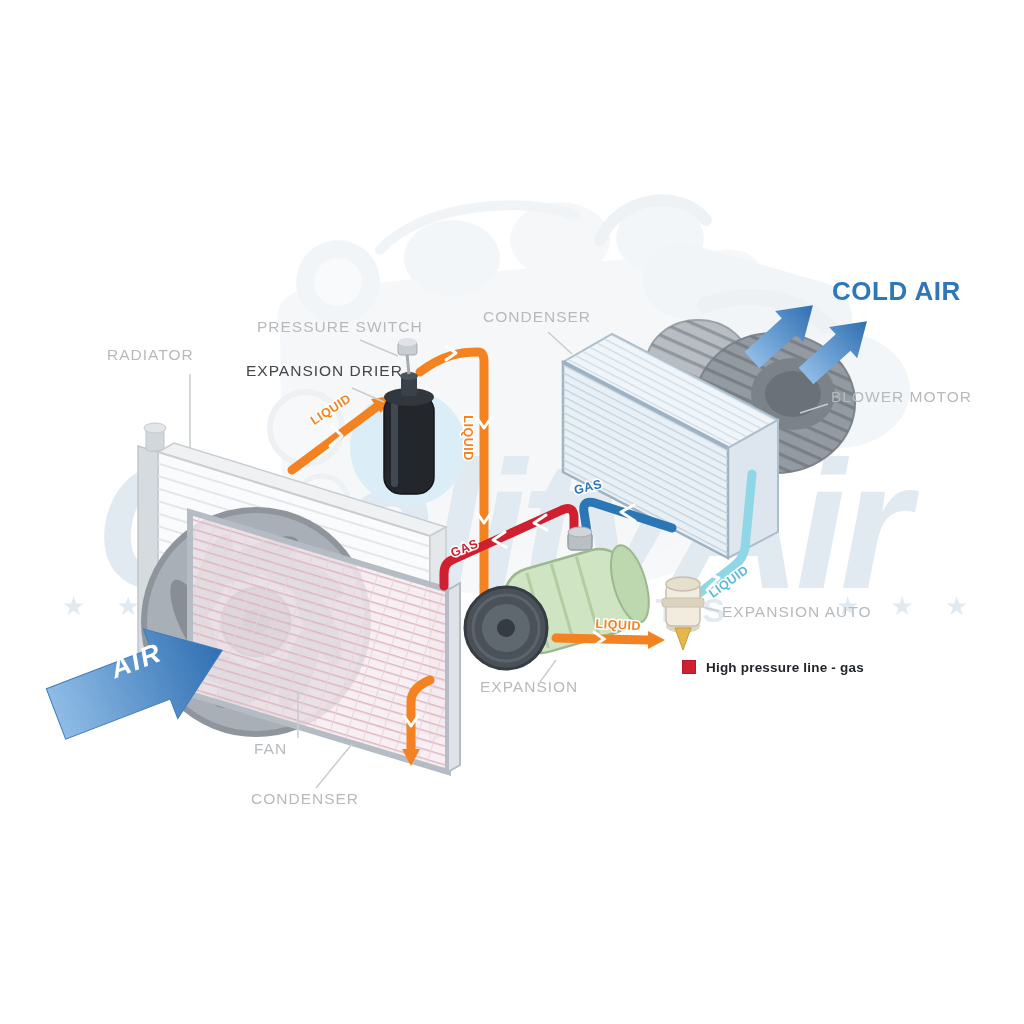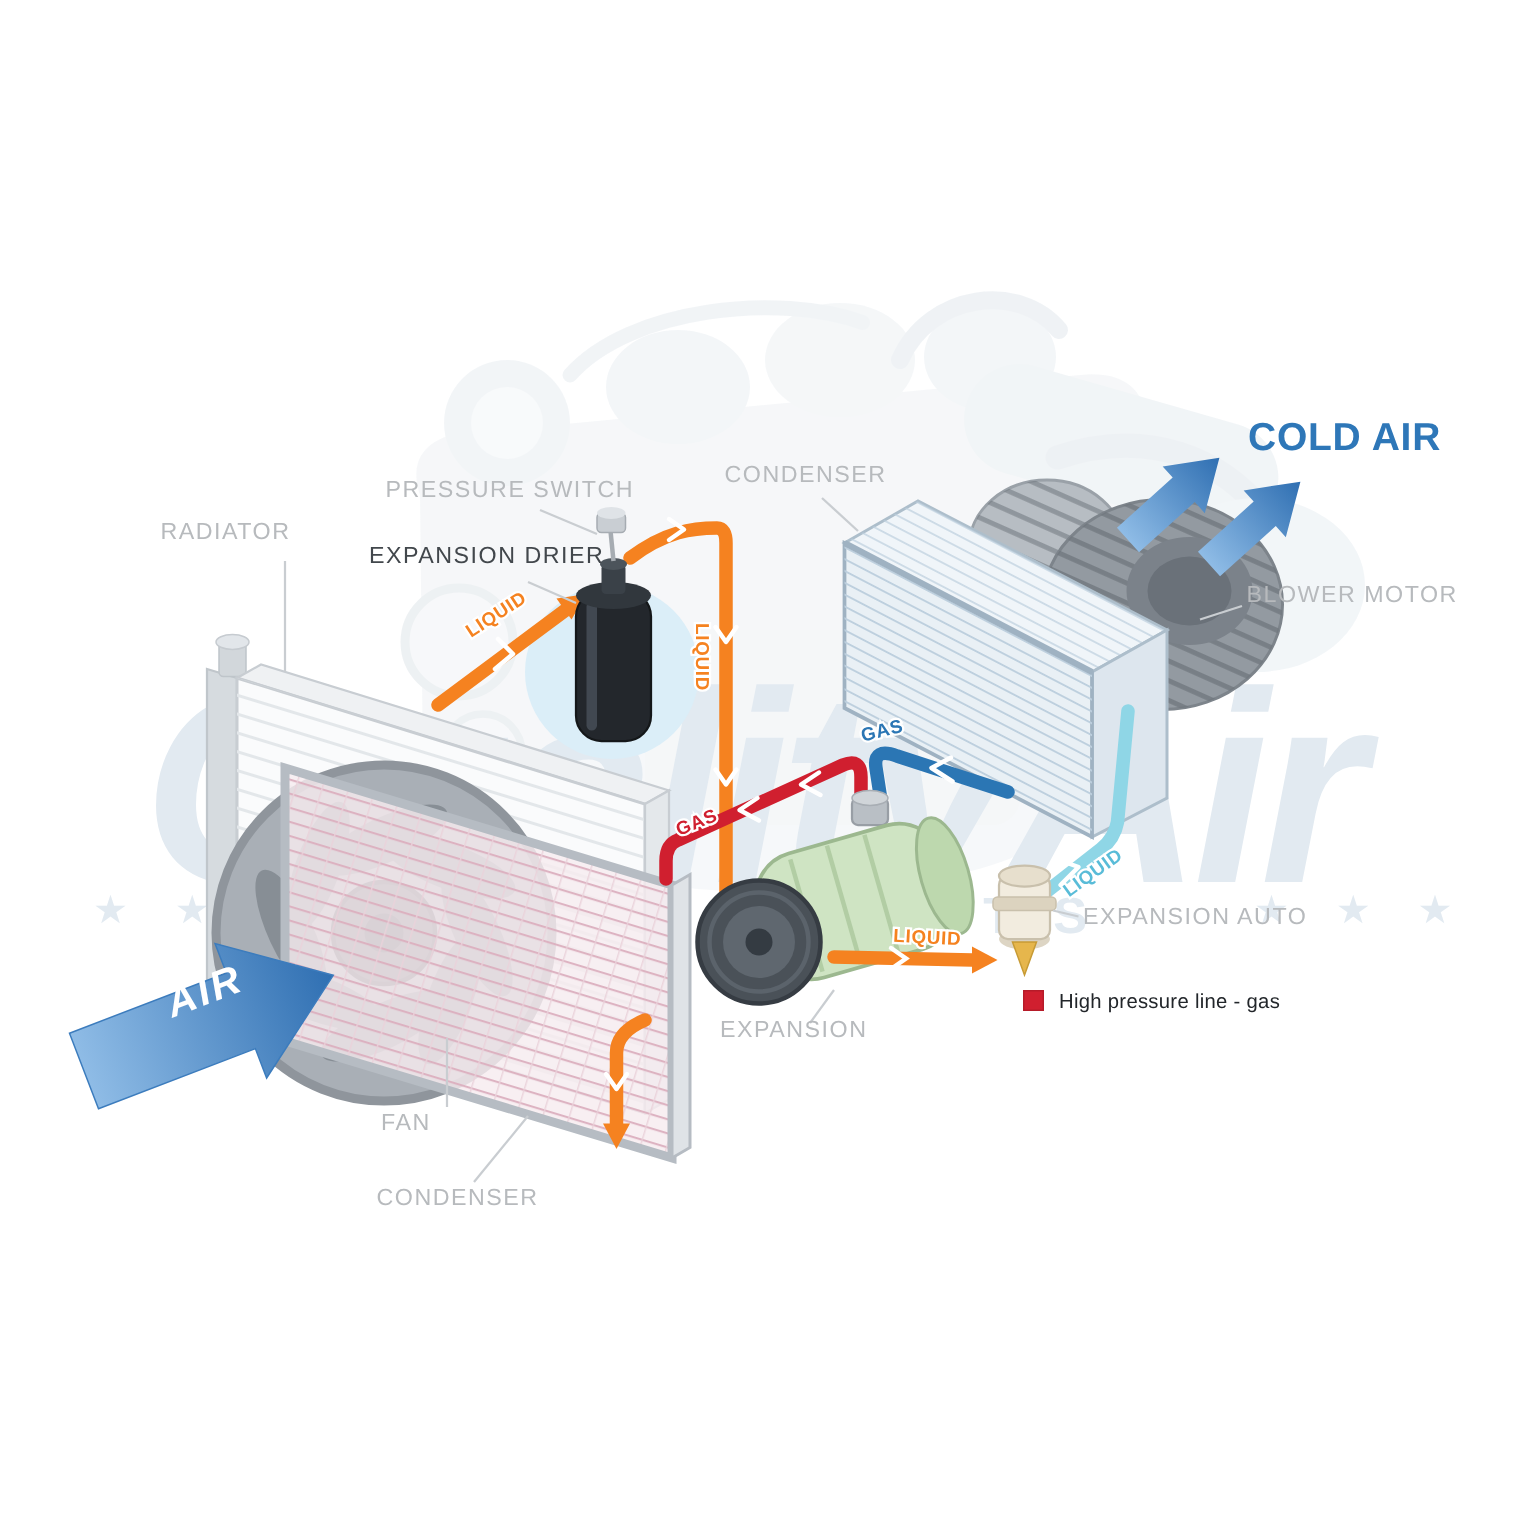--- a/index.html
+++ b/index.html
@@ -7,21 +7,21 @@
          font-family:"Liberation Sans", sans-serif;}
   #diagram-svg{position:absolute;left:0;top:0;}
   .part-label{position:absolute;font-size:15.5px;letter-spacing:1px;color:#b7babd;white-space:nowrap;}
   .part-label.dark{color:#42474c;}
   .cold-air-label{position:absolute;font-size:26px;font-weight:800;letter-spacing:.5px;color:#2e77b8;white-space:nowrap;}
   .air-label{position:absolute;font-size:27px;font-weight:900;font-style:italic;letter-spacing:2px;color:#ffffff;
              transform:rotate(-21deg);transform-origin:left center;white-space:nowrap;}
   #legend{position:absolute;left:682px;top:654px;}
   .legend-row{display:flex;align-items:center;height:26px;}
   .swatch{width:14px;height:14px;margin-right:10px;flex:0 0 14px;box-shadow:inset 0 0 0 1px rgba(0,0,0,.12);}
-  .legend-label{font-size:13.5px;font-weight:400;color:#22262a;letter-spacing:.2px;white-space:nowrap;}
+  .legend-label{font-size:13.5px;font-weight:700;color:#22262a;letter-spacing:.2px;white-space:nowrap;}
   svg text.flowlbl{font-family:"Liberation Sans",sans-serif;font-size:12.5px;font-weight:bold;letter-spacing:.5px;
                    paint-order:stroke;stroke:#ffffff;stroke-width:3px;text-anchor:middle;}
   svg text.wm{font-family:"Liberation Sans",sans-serif;}
 </style>
 </head>
 <body>
 
 <div id="stage">
 
 <svg id="diagram-svg" width="1024" height="1024" viewBox="0 0 1024 1024">

